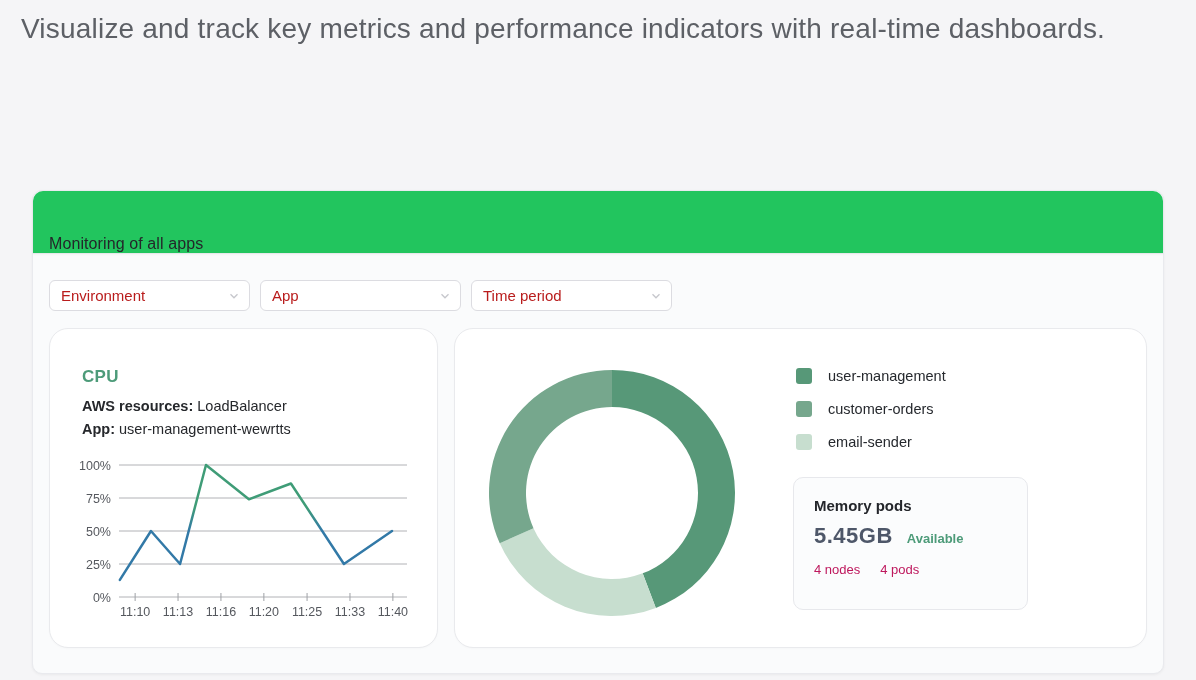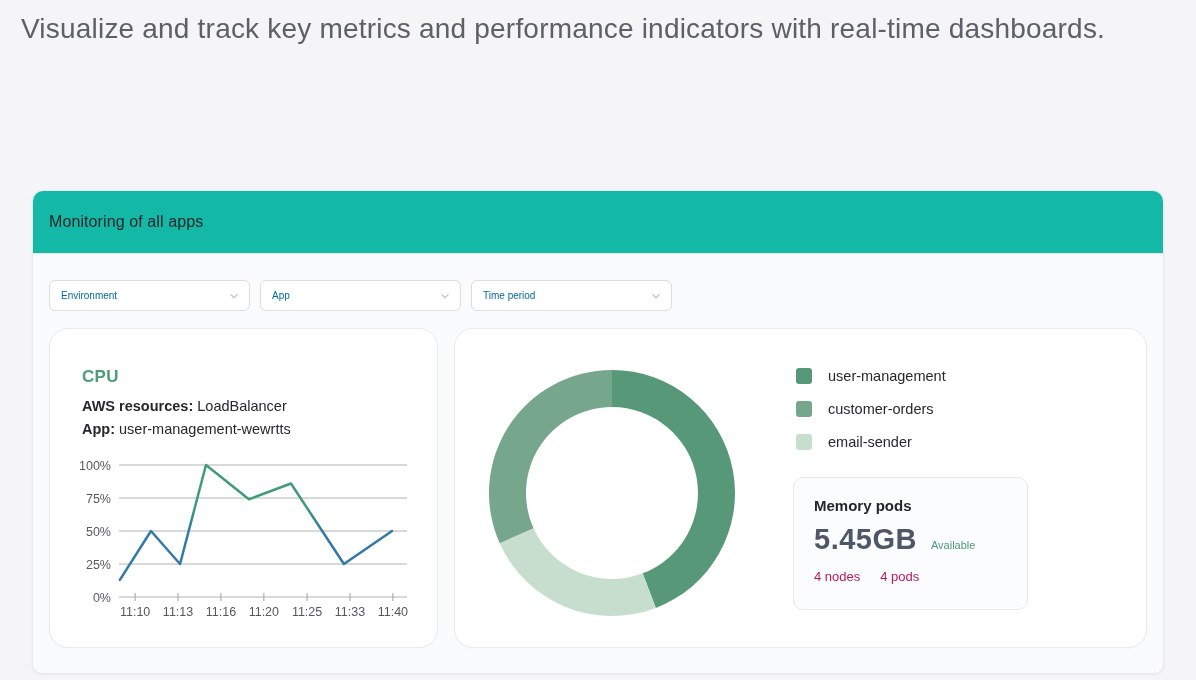--- a/index.html
+++ b/index.html
@@ -15,34 +15,34 @@
     position:absolute; left:21px; top:5px; width:1150px;
     font-size:28px; line-height:47px; font-weight:400;
     color:#5d6066; letter-spacing:.2px;
   }
   .panel {
     position:absolute; left:32px; top:190px; width:1132px; height:484px;
     background:#fafbfc; border:1px solid #e9eaee; border-radius:10px;
     box-shadow:0 1px 3px rgba(0,0,0,.05);
   }
   .panel-header {
-    height:63px; background:#14b8a6;
+    height:63px; background:#22c55e;
     border-bottom:1px solid #e7e8eb; border-radius:10px 10px 0 0;
-    display:flex; align-items:center; padding:0 16px;
+    display:flex; align-items:flex-end; padding:0 16px;
     box-shadow:0 1px 2px rgba(0,0,0,.03);
   }
   .panel-title { font-size:16px; font-weight:500; color:#24262a; letter-spacing:.1px; }
   .filters { display:flex; gap:10px; padding:26px 16px 0; }
   .select {
     width:201px; height:31px; background:#fff;
     border:1px solid #dcdce1; border-radius:6px;
     display:flex; align-items:center; justify-content:space-between;
     padding:0 9px 0 11px; cursor:pointer;
   }
-  .select-label { font-size:10px; color:#0369a1; }
+  .select-label { font-size:15px; color:#b91c1c; }
   .chevron { display:flex; align-items:center; }
   .cards-row { display:flex; gap:16px; padding:17px 16px 0; }
   .inner-card {
     background:#fff; border:1px solid #e9eaed; border-radius:19px;
     box-shadow:0 1px 2px rgba(0,0,0,.02);
   }
   .cpu-card { width:389px; height:320px; position:relative; flex:none; }
   .right-card { flex:1; height:320px; position:relative; }
   .cpu-title { position:absolute; left:32px; top:38px; font-size:17px; font-weight:700; color:#4d9b79; letter-spacing:.3px; }
   .cpu-meta { position:absolute; left:32px; top:66px; font-size:14.5px; color:#26282c; line-height:23px; }
@@ -53,22 +53,22 @@
   .legend-row { display:flex; align-items:center; gap:16px; height:17px; }
   .legend-swatch { width:16px; height:16px; border-radius:3px; flex:none; }
   .legend-label { font-size:14.5px; color:#26292e; }
   .memory-card {
     position:absolute; left:338px; top:148px; width:235px; height:133px;
     background:#fbfcfd; border:1px solid #e7e8ec; border-radius:10px;
     padding:19px 20px;
   }
   .memory-title { font-size:15px; font-weight:600; color:#24262b; }
   .memory-value-row { display:flex; align-items:baseline; gap:14px; margin-top:9px; }
-  .memory-value { font-size:29px; font-weight:700; color:#4e5769; letter-spacing:.5px; }
-  .memory-status { font-size:11px; font-weight:400; color:#4d9b79; }
+  .memory-value { font-size:22px; font-weight:700; color:#4e5769; letter-spacing:.5px; }
+  .memory-status { font-size:13px; font-weight:700; color:#4d9b79; }
   .memory-foot { display:flex; gap:20px; margin-top:13px; font-size:13px; color:#be185d; }
 </style>
 </head>
 <body>
 
 <div class="page-heading">Visualize and track key metrics and performance indicators with real-time dashboards.</div>
 
 <div class="panel">
   <div class="panel-header">
     <span class="panel-title">Monitoring of all apps</span>

